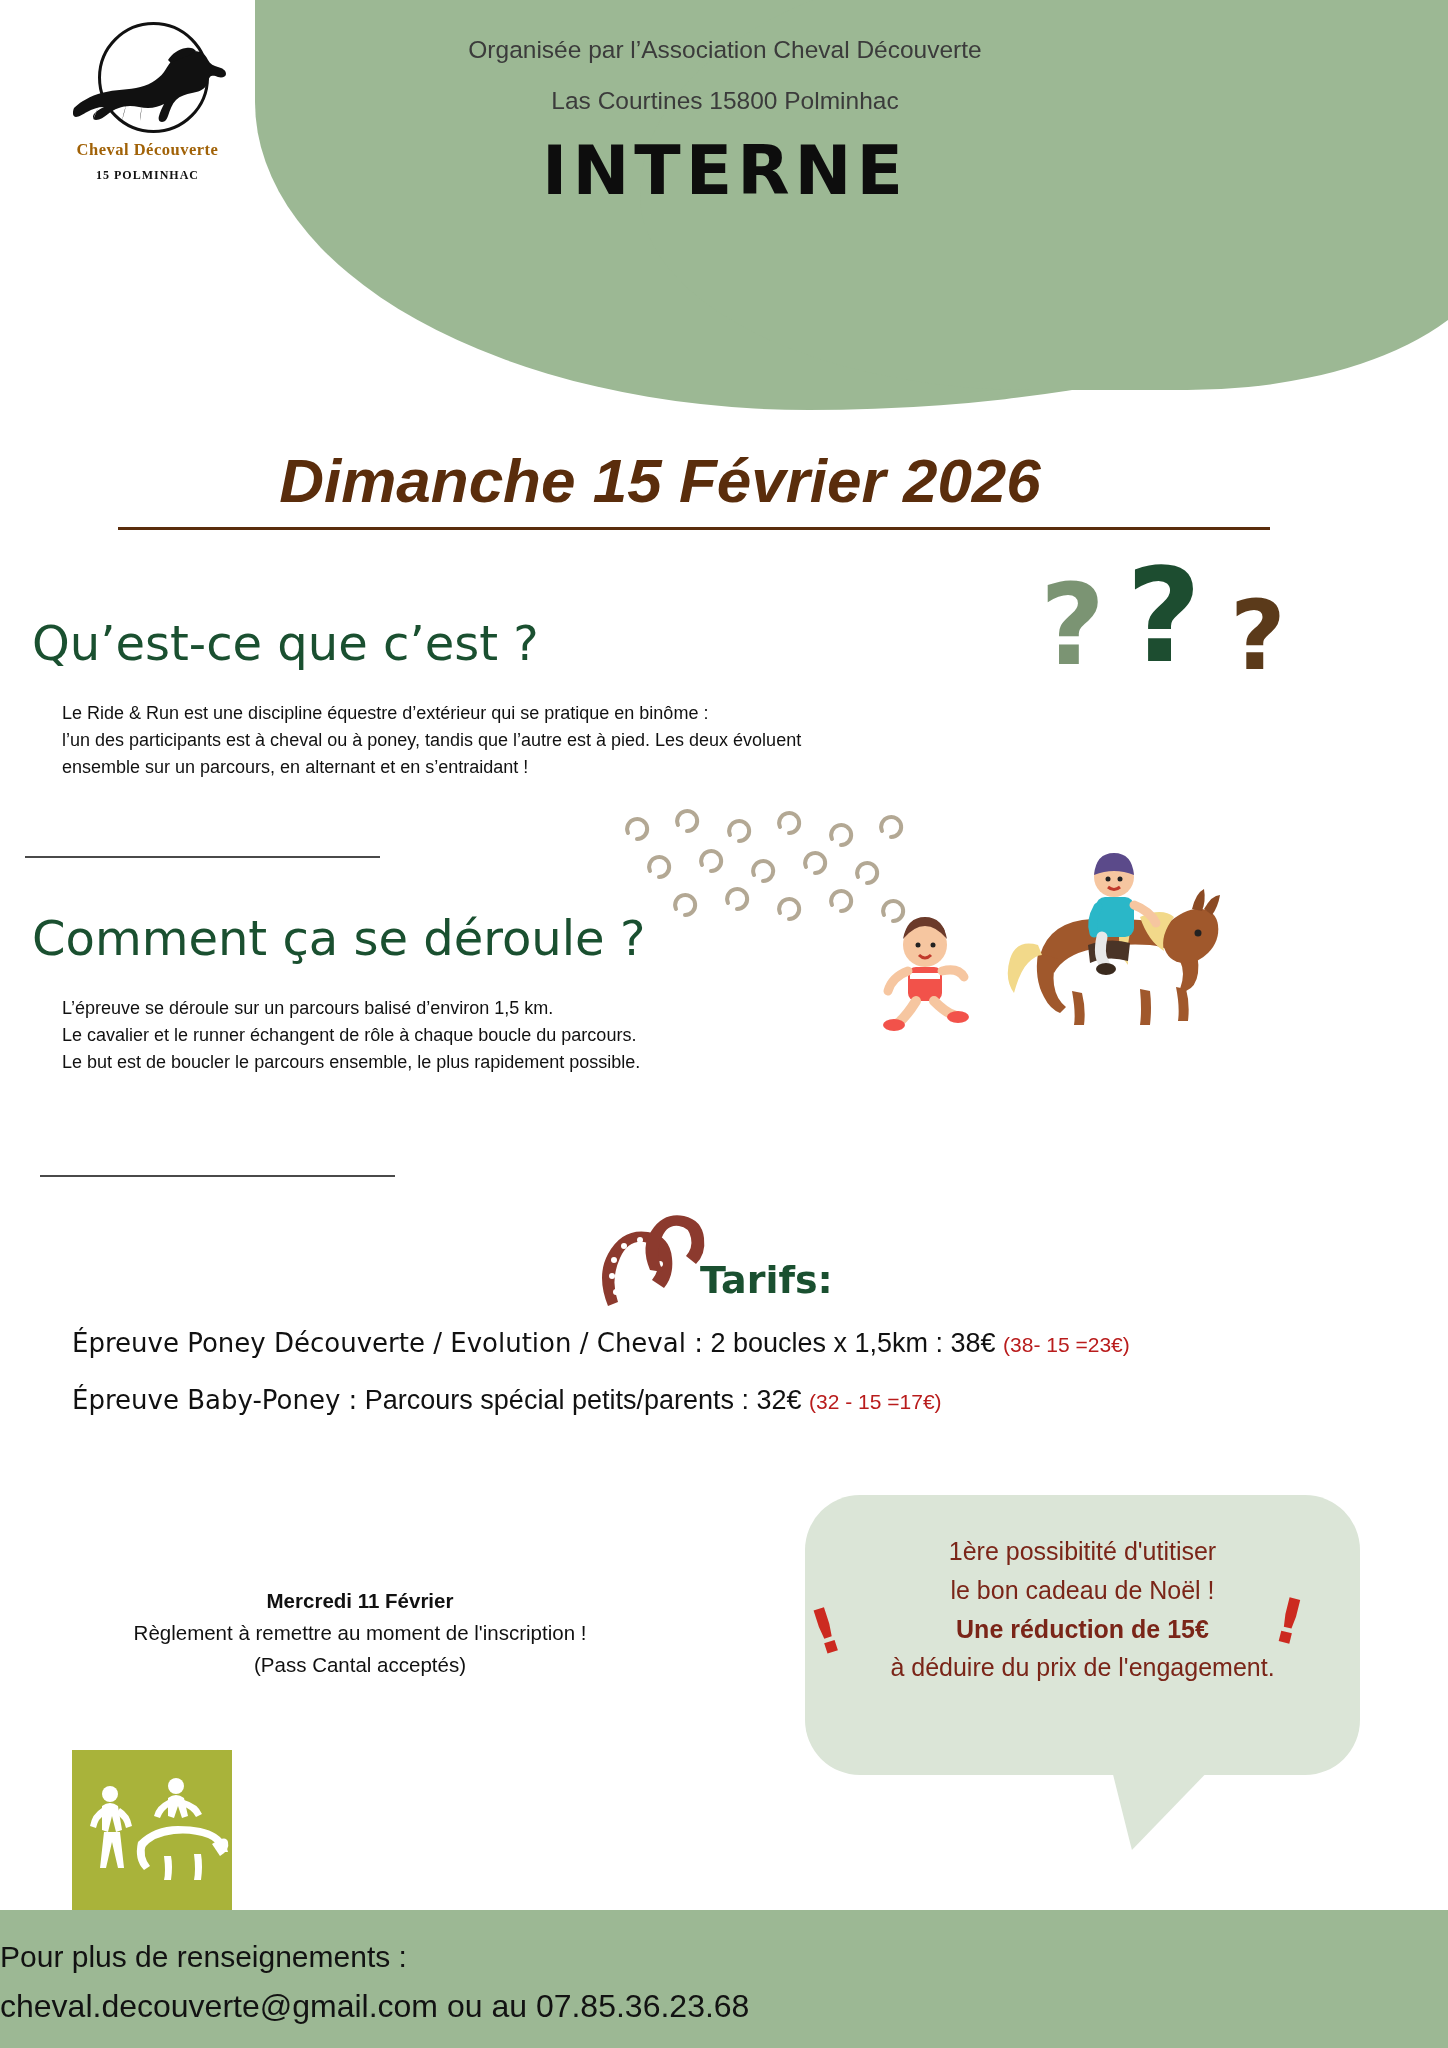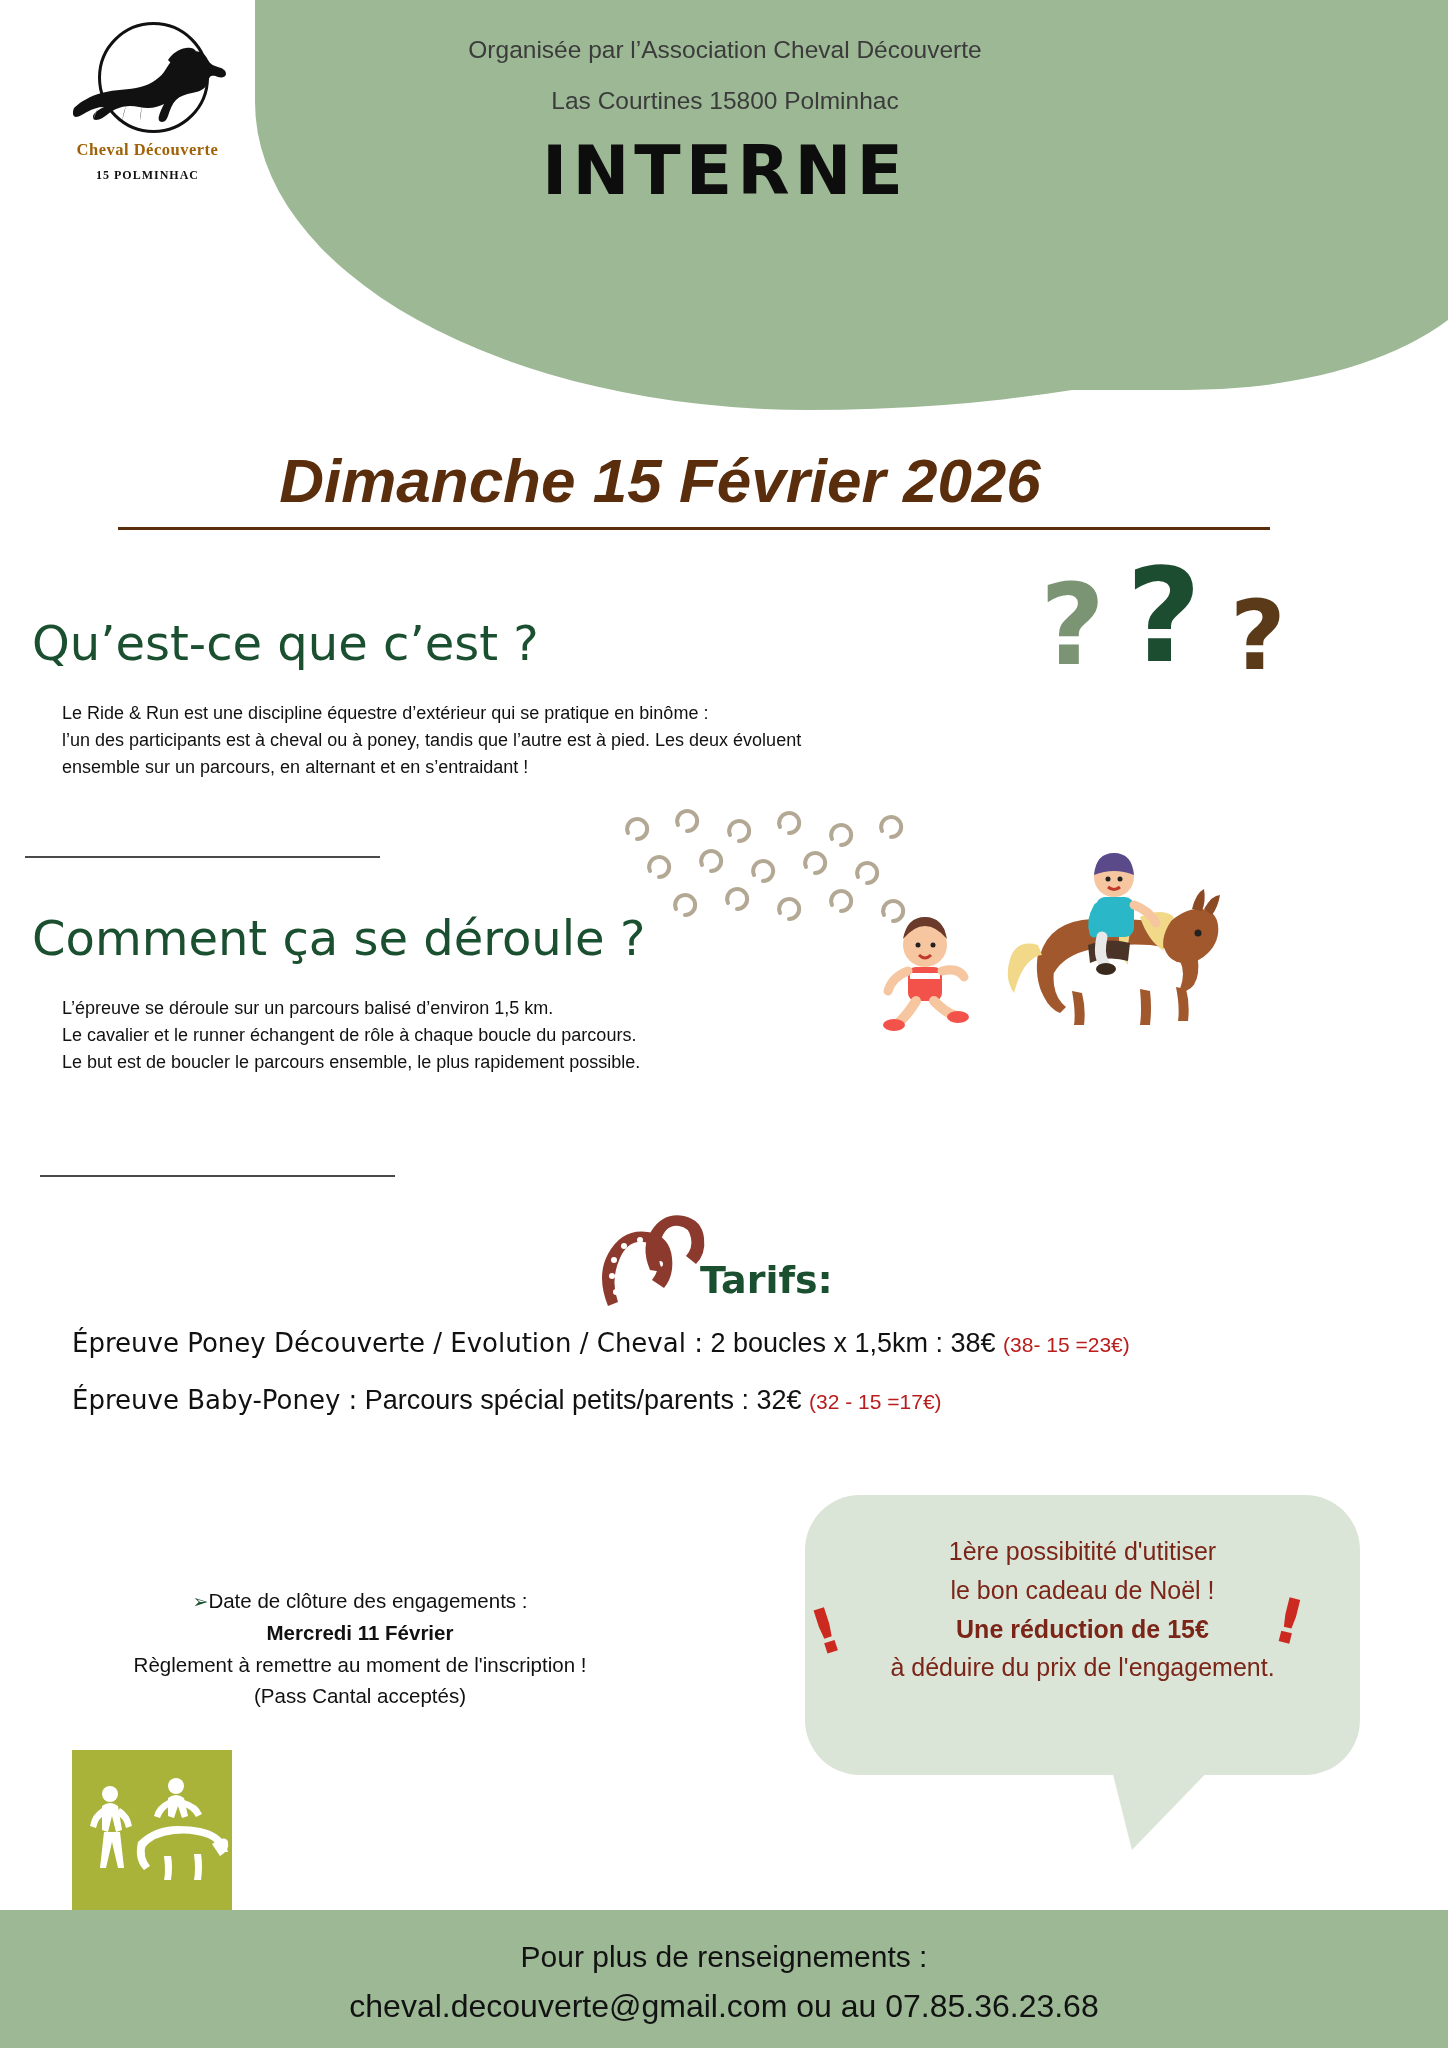--- a/index.html
+++ b/index.html
@@ -324,21 +324,20 @@
     top: 1910px;
     width: 1448px;
     height: 138px;
     background: #9cb894;
     z-index: 3;
   }
   .footer-l1, .footer-l2 {
     position: absolute;
     left: 0;
     width: 1448px;
-    text-align: center;
     color: #121212;
     z-index: 5;
   }
   .footer-l1 { top: 1940px; font-size: 30px; }
   .footer-l2 { top: 1988px; font-size: 32px; }
 </style>
 </head>
 <body>
 
 <div class="header-blob"></div>
@@ -476,21 +475,20 @@
 <div class="tarifs-title">Tarifs:</div>
 
 <div class="tarif-row tarif1">
   <span class="lbl">Épreuve Poney Découverte / Evolution / Cheval :</span><span class="val"> 2 boucles x 1,5km : 38€ </span><span class="note">(38- 15 =23€)</span>
 </div>
 <div class="tarif-row tarif2">
   <span class="lbl">Épreuve Baby-Poney :</span><span class="val"> Parcours spécial petits/parents : 32€ </span><span class="note">(32 - 15 =17€)</span>
 </div>
 
 <div class="closing">
-  <div><span class="arrow">➢</span><span>Date de clôture des engagements :</span></div>
   <div class="bold">Mercredi 11 Février</div>
   <div>Règlement à remettre au moment de l'inscription !</div>
   <div>(Pass Cantal acceptés)</div>
 </div>
 
 <div class="bubble"></div>
 <div class="bubble-tail"></div>
 <div class="excl excl-left">!</div>
 <div class="excl excl-right">!</div>
 <div class="bubble-text">

